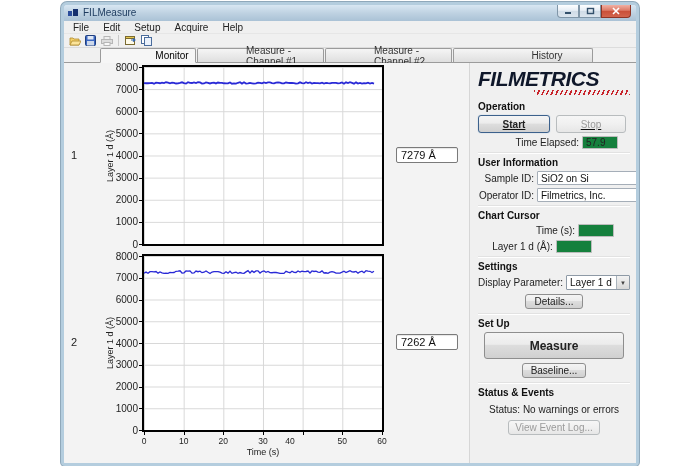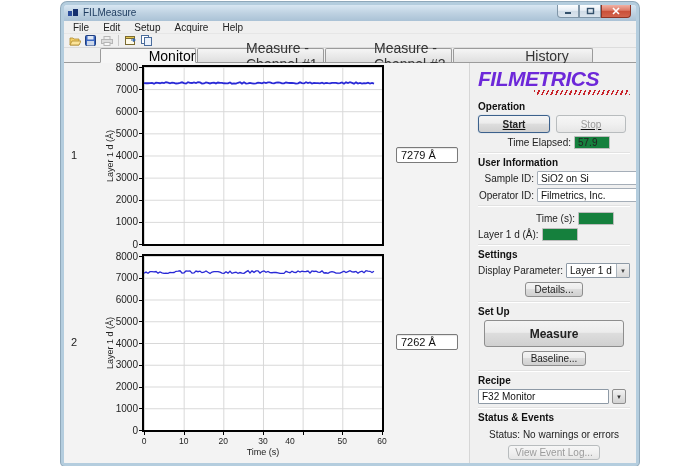--- a/index.html
+++ b/index.html
@@ -26,21 +26,21 @@
     border-bottom:1px solid #e6e6e6;padding-left:2px;}
   .menu-item{font-size:10px;color:#222;padding:0 7px;line-height:13px;}
   #toolbar{height:14px;flex:none;display:flex;align-items:center;gap:3px;background:#f0f0f0;
     border-bottom:1px solid #dcdcdc;padding-left:4px;}
   .tool-icon{width:13px;height:12px;display:flex;align-items:center;justify-content:center;}
   .tool-sep{width:1px;height:11px;background:#c8c8c8;margin:0 2px;}
   
   #tabstrip{height:15px;flex:none;display:flex;align-items:flex-end;background:#f0f0f0;
     padding-left:36px;border-bottom:1px solid #9b9b9b;}
   .tab{height:14px;border:1px solid #9b9b9b;border-bottom:none;border-radius:2px 2px 0 0;
-    background:linear-gradient(#f5f5f5,#dfdfdf);font-size:14px;color:#333;
+    background:linear-gradient(#f5f5f5,#dfdfdf);font-size:10px;color:#333;
     display:flex;align-items:center;justify-content:center;margin-right:1px;padding-left:48px;}
   .tab.active{background:#f6f6f6;height:15px;margin-bottom:-1px;border-bottom:1px solid #f6f6f6;color:#000;}
   
   #content{flex:1;position:relative;background:#f3f3f3;}
   #chart-area{position:absolute;left:0;top:0;width:405px;height:100%;}
   .plot{position:absolute;border:2px solid #000;background:#fff;
     background-image:linear-gradient(to right,#d8d8d8 1px,transparent 1px),
                      linear-gradient(to bottom,#d8d8d8 1px,transparent 1px);
     background-size:calc(100%/6) 100%,100% calc(100%/8);}
   .plot svg{position:absolute;left:0;top:0;}
@@ -78,21 +78,21 @@
     display:flex;align-items:center;font-size:10px;}
   .combo .combo-text{flex:1;padding:0 3px;white-space:nowrap;overflow:hidden;}
   .combo .combo-arrow{width:13px;align-self:stretch;border-left:1px solid #aab4bd;
     background:linear-gradient(#f2f2f2,#d8d8d8);display:flex;align-items:center;justify-content:center;
     font-size:6px;color:#444;}
   .arrow-btn{width:14px;height:15px;border:1px solid #8e8e8e;border-radius:2px;
     background:linear-gradient(#f2f2f2,#d2d2d2);display:flex;align-items:center;justify-content:center;
     font-size:6px;color:#333;}
   
   #logo{padding:3px 0 2px 0;}
-  #logo .logo-text{font-size:21px;font-weight:bold;font-style:italic;color:#6d28d9;
+  #logo .logo-text{font-size:21px;font-weight:bold;font-style:italic;color:#0f172a;
     letter-spacing:-0.5px;line-height:22px;display:block;}
   #logo .logo-hatch{margin-left:56px;height:5px;
     background:repeating-linear-gradient(115deg,#c8242b 0 1.5px,transparent 1.5px 4.2px);}
   .status-line{text-align:center;margin:6px 0 5px 0;font-size:10px;color:#222;}
   .center-row{display:flex;justify-content:center;margin:4px 0;}
 </style>
 </head>
 <body>
 
 <div id="app-window">
@@ -253,44 +253,45 @@
         <span class="logo-text">FILMETRICS</span>
         <div class="logo-hatch"></div>
       </div>
 
       <div class="section first">
         <div class="sec-title">Operation</div>
         <div class="row" style="margin-top:2px;text-decoration:underline;">
           <button class="btn primary" style="width:72px;height:18px;">Start</button>
           <button class="btn disabled" style="width:70px;height:18px;margin-left:3px;">Stop</button>
         </div>
-        <div class="row" style="justify-content:flex-end;margin-right:20px;">
+        <div class="row" style="justify-content:flex-end;margin-right:12px;">
           <label class="lbl-r">Time Elapsed:</label>
           <div class="ro-box" style="width:36px;">57.9</div>
         </div>
       </div>
 
       <div class="section">
         <div class="sec-title">User Information</div>
         <div class="row">
           <label class="lbl-r" style="width:56px;flex:none;">Sample ID:</label>
           <input class="txt" style="flex: 1 1 0%;" value="SiO2 on Si">
         </div>
         <div class="row">
           <label class="lbl-r" style="width:56px;flex:none;">Operator ID:</label>
           <input class="txt" style="flex: 1 1 0%;" value="Filmetrics, Inc.">
         </div>
       </div>
 
       <div class="section">
+        <div class="sec-title">Chart Cursor</div>
         <div class="row" style="justify-content:flex-end;margin-right:16px;">
           <label class="lbl-r">Time (s):</label>
           <div class="ro-box" style="width:36px;"></div>
         </div>
-        <div class="row" style="justify-content:flex-start;margin-right:24px;">
+        <div class="row" style="justify-content:center;margin-right:24px;">
           <label class="lbl-r">Layer 1 d (Å):</label>
           <div class="ro-box" style="width:36px;"></div>
         </div>
       </div>
 
       <div class="section">
         <div class="sec-title">Settings</div>
         <div class="row">
           <label>Display Parameter:</label>
           <div class="combo" style="flex:1;">
@@ -304,31 +305,20 @@
       </div>
 
       <div class="section">
         <div class="sec-title">Set Up</div>
         <button class="btn" style="width:calc(100% - 12px);height:27px;margin:3px auto 0;display:flex;font-size:12px;font-weight:bold;">Measure</button>
         <div class="center-row">
           <button class="btn" style="width:64px;height:15px;">Baseline...</button>
         </div>
       </div>
 
-      <div class="section">
-        <div class="sec-title">Recipe</div>
-        <div class="row" style="margin-right:4px;">
-          <div class="combo" style="flex:1;">
-            <span class="combo-text">F32 Monitor</span>
-          </div>
-          <button class="arrow-btn">
-            <span>▼</span>
-          </button>
-        </div>
-      </div>
 
       <div class="section">
         <div class="sec-title">Status &amp; Events</div>
         <div class="status-line">Status: No warnings or errors</div>
         <div class="center-row">
           <button class="btn disabled" style="width:92px;height:15px;">View Event Log...</button>
         </div>
       </div>
 
     </div>

